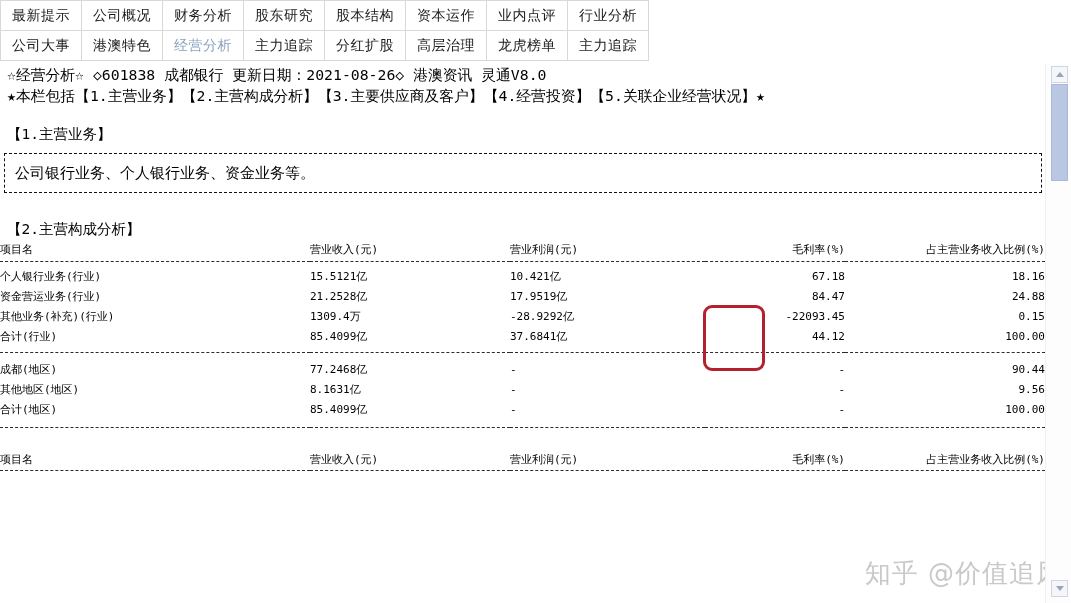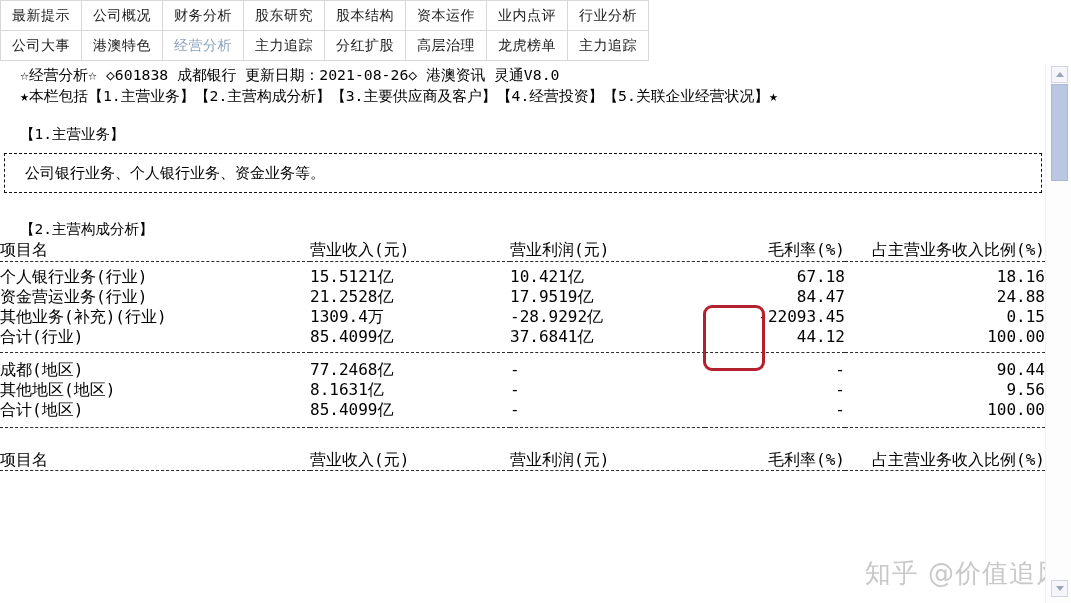--- a/index.html
+++ b/index.html
@@ -32,46 +32,46 @@
   
   .content {
     position: absolute; left: 0; top: 64px;
     width: 1045px; height: 539px;
     background: #fff;
     font-family: "DejaVu Sans Mono", "Liberation Mono", monospace;
     font-size: 14.5px;
     color: #000;
     overflow: hidden;
   }
-  .pad { padding-left: 20px; }
+  .pad { padding-left: 7px; }
 
   .line { white-space: nowrap; line-height: 21px; }
   .line-head { font-size: 14.8px; }
   .spacer-8  { height: 8px; }
   .spacer-18 { height: 18px; }
   .spacer-22 { height: 22px; }
   .spacer-26 { height: 26px; }
 
   
   .biz-box {
     margin: 0 3px 0 4px;
     border: 1px dashed #111;
     height: 40px;
     display: flex; align-items: center;
-    padding-left: 20px;
+    padding-left: 10px;
     font-size: 15px;
     white-space: nowrap;
   }
 
   
   table.fin {
     width: 100%;
     border-collapse: collapse;
     font-family: "DejaVu Sans Mono", "Liberation Mono", monospace;
-    font-size: 16px;
+    font-size: 11px;
     table-layout: fixed;
   }
   table.fin td, table.fin th {
     padding: 0; margin: 0;
     line-height: 20px;
     font-weight: normal;
     white-space: nowrap;
     vertical-align: bottom;
   }
   .c-name  { width: 310px; text-align: left;  padding-left: 3px; }

